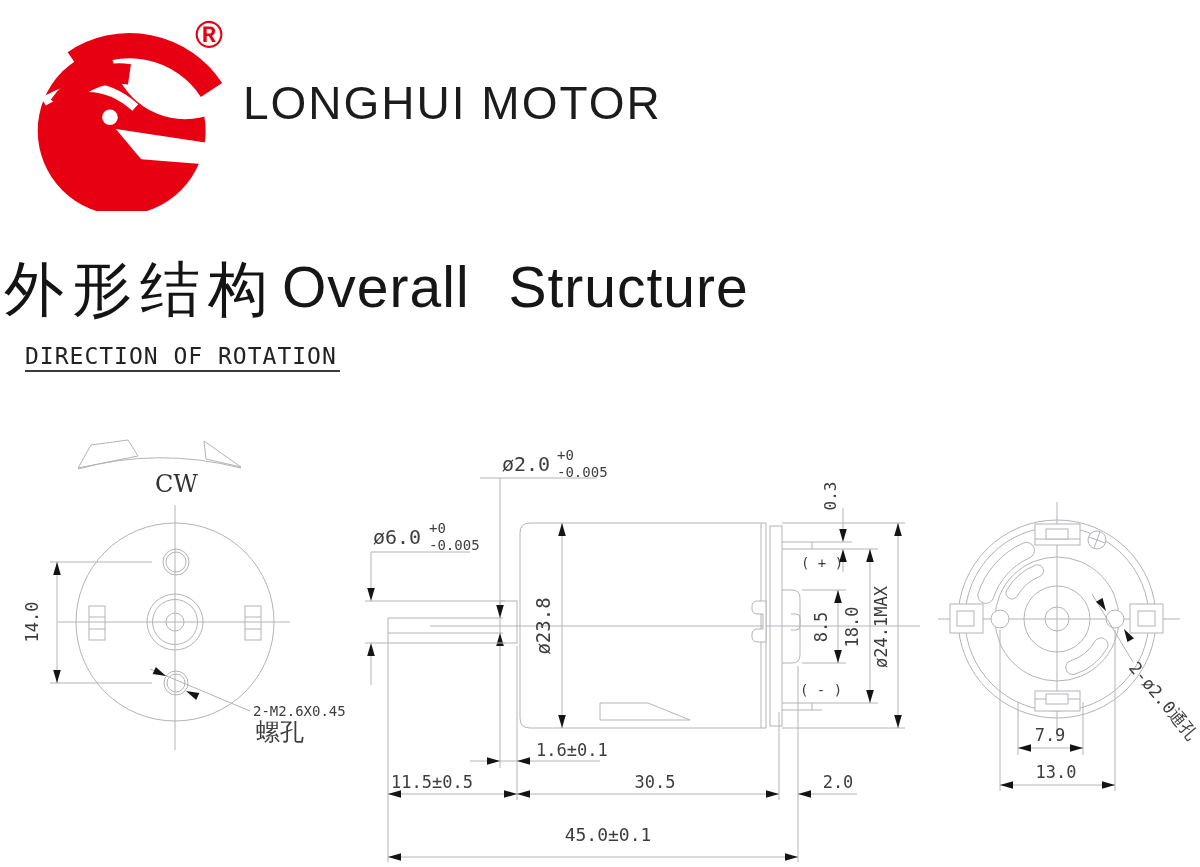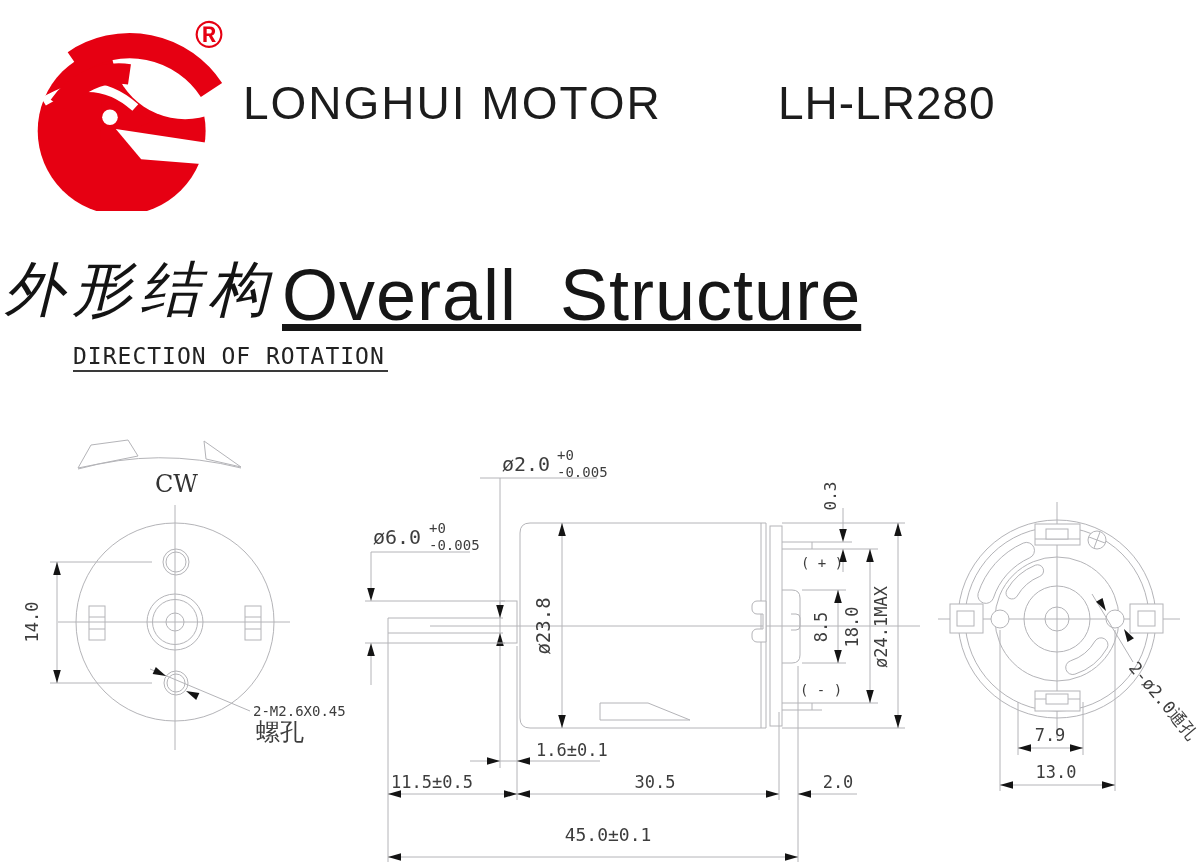--- a/index.html
+++ b/index.html
@@ -2,26 +2,26 @@
 <html><head>
 <meta charset="utf-8">
 <style>
   html,body{margin:0;padding:0;background:#fff;}
   .page{position:relative;width:1200px;height:867px;background:#fff;overflow:hidden;
         font-family:"Liberation Sans",sans-serif;}
   .brand{position:absolute;left:243px;top:76px;font-size:46px;letter-spacing:2px;color:#1c1c1c;white-space:nowrap;text-align:right;}
   .model{position:absolute;left:778px;top:76px;font-size:46px;letter-spacing:1px;color:#1c1c1c;white-space:nowrap;}
   .reg{position:absolute;left:195px;top:14px;color:#e60012;font-size:38px;font-weight:bold;}
   .title-cn{position:absolute;left:4px;top:250px;font-family:"DejaVu Serif","DejaVu Sans",serif;
-            font-size:60px;letter-spacing:8px;color:#141414;white-space:nowrap;font-style:italic;}
-  .title-en{position:absolute;left:282px;top:254px;font-size:72px;color:#161616;word-spacing:22px;
-            letter-spacing:1px;white-space:nowrap;text-decoration:underline;}
+            font-size:60px;letter-spacing:8px;color:#141414;white-space:nowrap;}
+  .title-en{position:absolute;left:282px;top:254px;font-size:57px;color:#161616;word-spacing:22px;
+            letter-spacing:1px;white-space:nowrap;}
   .section{position:absolute;left:25px;top:343px;font-family:"DejaVu Sans Mono","Liberation Mono",monospace;
            font-size:23px;letter-spacing:1px;color:#222;border-bottom:2px solid #3a3a3a;
-           padding:0 3px 1px 0;white-space:nowrap;margin-left:48px;}
+           padding:0 3px 1px 0;white-space:nowrap;}
   svg.drawing{position:absolute;left:0;top:0;}
   .ln{stroke:#b4b4b8;stroke-width:1;fill:none;}
   .lnw{stroke:#b4b4b8;stroke-width:1;fill:#fff;}
   .dim{font-family:"DejaVu Sans Mono","Liberation Mono",monospace;fill:#3d3d3d;}
   .cad-serif{font-family:"DejaVu Serif",serif;fill:#333;}
   .arr{fill:#141414;}
 </style>
 </head>
 <body>
 
@@ -40,21 +40,20 @@
       <circle cx="98" cy="128" r="86" fill="#e60012"></circle>
       <path d="M78,88 L130,118 L76,140 Z" fill="#e60012"></path>
     </g>
     <path d="M50,58 A100,100 0 0 1 190,86" stroke="#e60012" stroke-width="26" fill="none"></path>
     <path d="M34,102 A74,74 0 0 1 106,70" stroke="#e60012" stroke-width="21" fill="none"></path>
     <circle cx="86" cy="114" r="8" fill="#fff"></circle>
   </svg>
   <div class="reg">®</div>
 
   <div class="brand">LONGHUI MOTOR</div>
-  <div class="model">LH-LR280</div>
 
   <div class="title-cn">外形结构</div>
   <div class="title-en">Overall Structure</div>
   <div class="section">DIRECTION OF ROTATION</div>
 
   <svg class="drawing" width="1200" height="867" viewBox="0 0 1200 867">
     <defs>
       <path id="arr" d="M0,0 L-13,-3.8 L-13,3.8 Z"></path>
     </defs>
 

